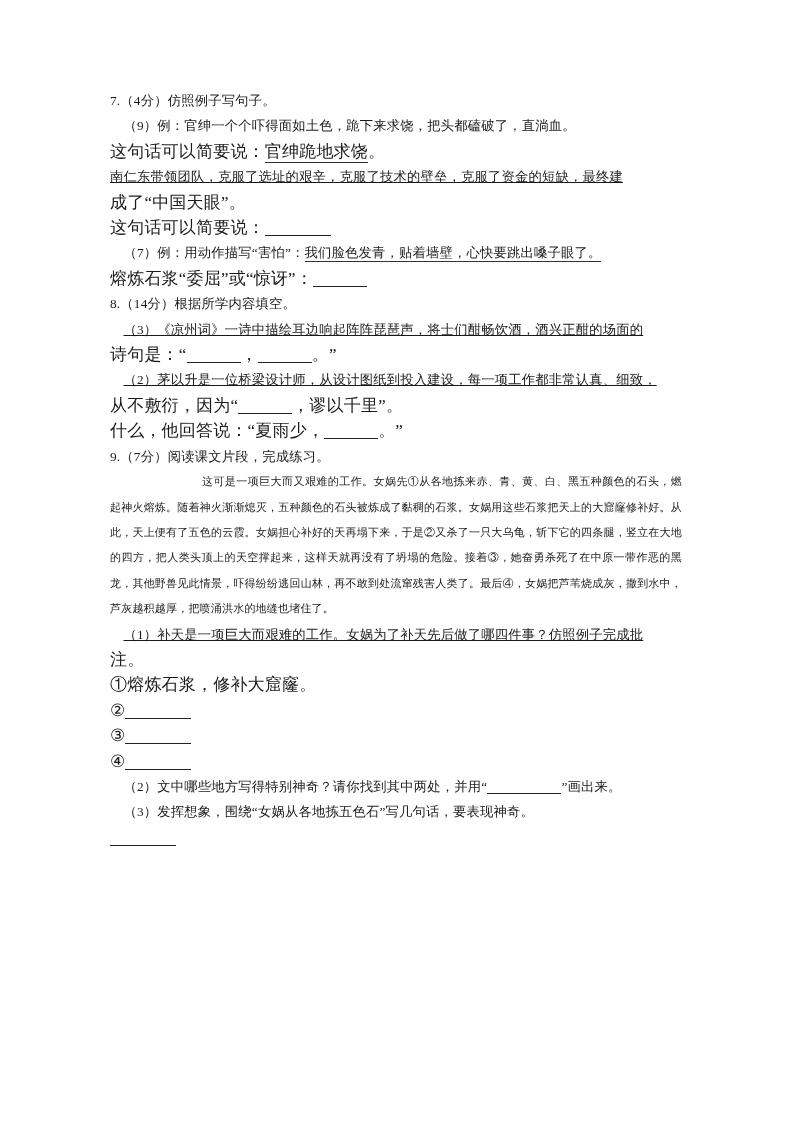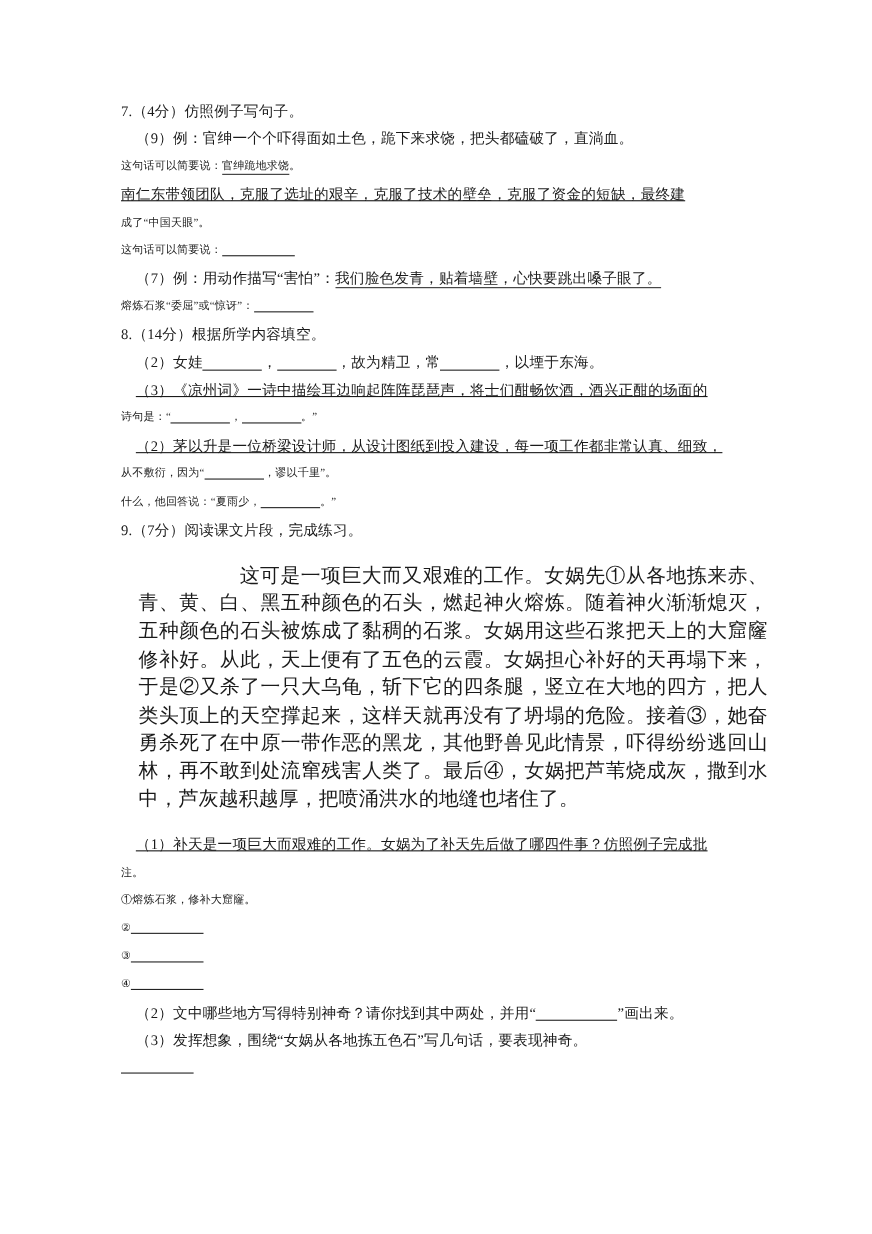--- a/index.html
+++ b/index.html
@@ -37,34 +37,34 @@
   }
   
   .sub-line {
     font-size: 13.3px;
     line-height: 25.4px;
     letter-spacing: 0.2px;
     text-indent: 13.5px;
   }
   
   .flat-line {
-    font-size: 10px;
+    font-size: 17px;
     line-height: 25.4px;
     letter-spacing: 0.2px;
     text-indent: 0;
   }
   
   .passage {
-    font-size: 18px;
+    font-size: 11px;
     line-height: 25.4px;
     letter-spacing: 0.2px;
     text-indent: 92px;
     text-align: justify;
     text-justify: inter-character;
-    margin: 16px;
+    margin: 0;
     width: 572px;
   }
   
   .wrap-line {
     font-size: 13.3px;
     line-height: 25.4px;
     letter-spacing: 0.2px;
     text-indent: 13.5px;
     text-align: justify;
     text-justify: inter-character;
@@ -113,21 +113,20 @@
 
     <div class="flat-line"><span>熔炼石浆“委屈”或“惊讶”：</span><span class="blank b-md"></span></div>
 
   </div>
 
   <div class="qblock">
 
     <div class="q-line">8.（14分）根据所学内容填空。</div>
 
 
-    <div class="sub-line"><span>（2）女娃</span><span class="blank b-md"></span><span>，</span><span class="blank b-md"></span><span>，故为精卫，常</span><span class="blank b-md"></span><span>，以堙于东海。</span></div>
 
     <div class="wrap-line">（3）《凉州词》一诗中描绘耳边响起阵阵琵琶声，将士们酣畅饮酒，酒兴正酣的场面的</div>
     <div class="flat-line"><span>诗句是：“</span><span class="blank b-md"></span><span>，</span><span class="blank b-md"></span><span>。”</span></div>
 
     <div class="wrap-line">（2）茅以升是一位桥梁设计师，从设计图纸到投入建设，每一项工作都非常认真、细致，</div>
     <div class="flat-line"><span>从不敷衍，因为“</span><span class="blank b-md"></span><span>，谬以千里”。</span></div>
 
     <div class="flat-line"><span>什么，他回答说：“夏雨少，</span><span class="blank b-md"></span><span>。”</span></div>
 
   </div>

